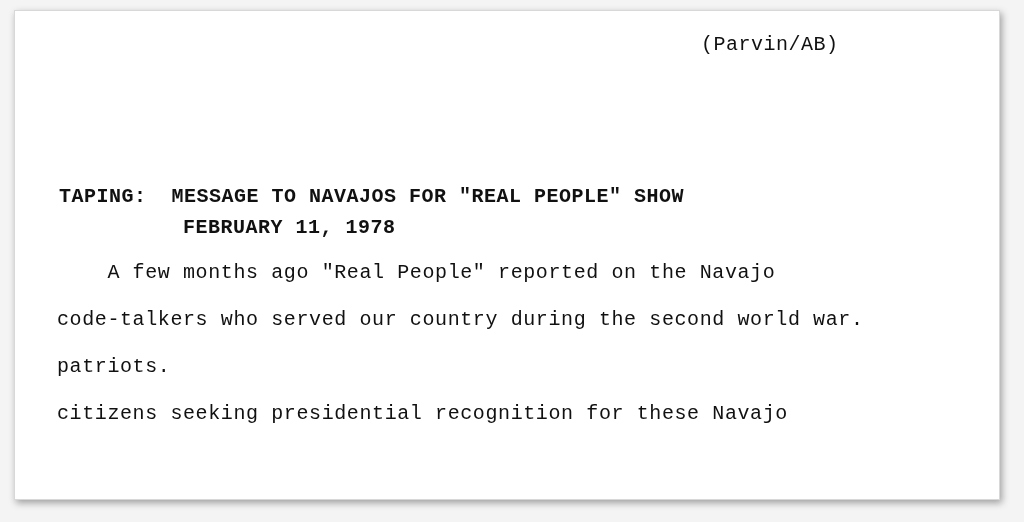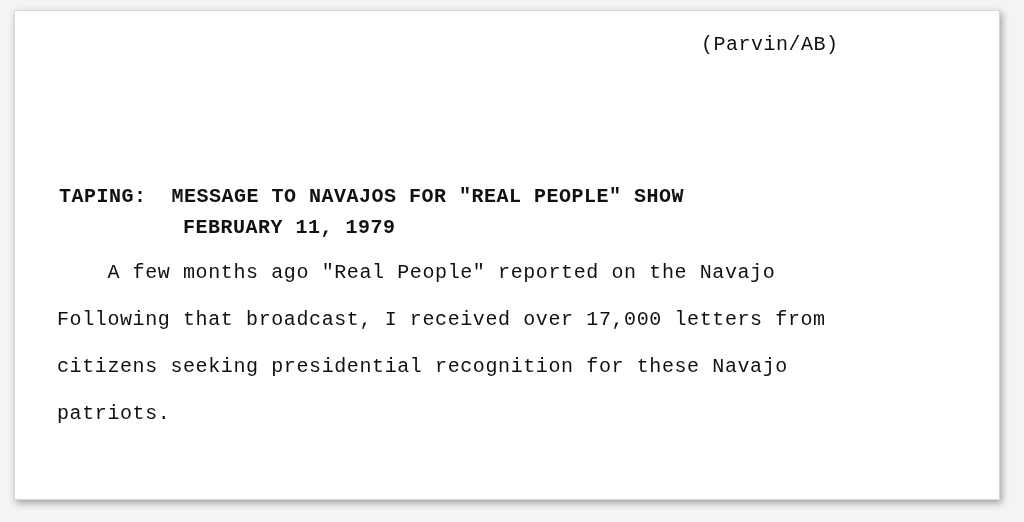--- a/index.html
+++ b/index.html
@@ -80,24 +80,24 @@
 
 <div class="page-frame">
   <div class="doc-body">
 
     <div class="header-block">
       <div class="header-line">(Parvin/AB)</div>
     </div>
 
     <div class="subject-block">
       <div class="subject-line">TAPING:  MESSAGE TO NAVAJOS FOR "REAL PEOPLE" SHOW</div>
-      <div class="subject-line indented">FEBRUARY 11, 1979</div>
+      <div class="subject-line indented">FEBRUARY 11, 1978</div>
     </div>
 
     <div class="para-block">
       <div class="para-line">    A few months ago "Real People" reported on the Navajo</div>
-      <div class="para-line">Following that broadcast, I received over 17,000 letters from</div>
+      <div class="para-line">code-talkers who served our country during the second world war.</div>
+      <div class="para-line">patriots.</div>
       <div class="para-line">citizens seeking presidential recognition for these Navajo</div>
-      <div class="para-line">patriots.</div>
     </div>
 
   </div>
 </div>
 
 </body></html>

